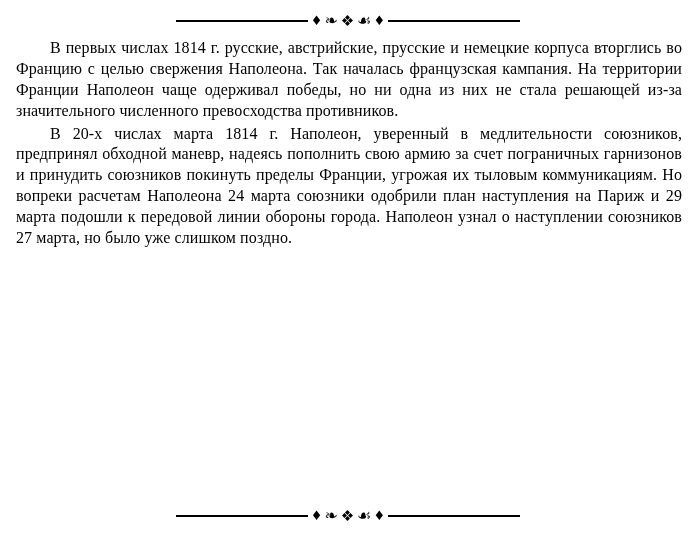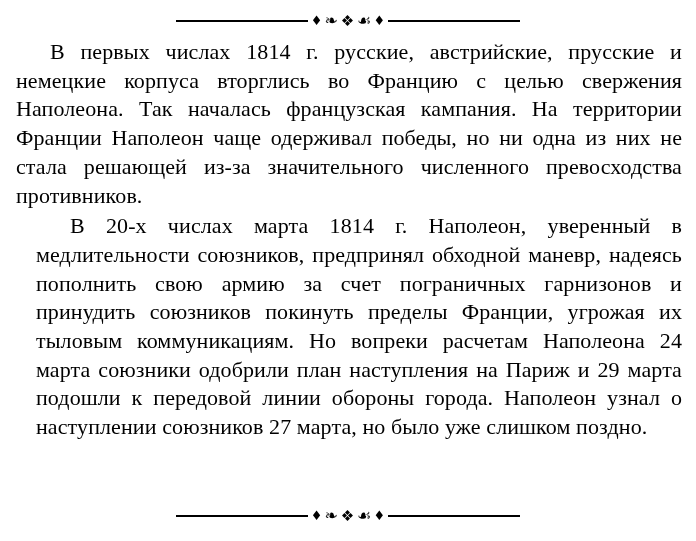--- a/index.html
+++ b/index.html
@@ -72,27 +72,27 @@
   
   .body-text {
     flex: 1 1 auto;
     padding: 0 14px 0 16px;
     box-sizing: border-box;
   }
   .body-text p {
     margin: 0 0 2px 0;
     text-indent: 34px;
     text-align: justify;
-    font-size: 22px;
+    font-size: 16px;
     line-height: 1.305;
     letter-spacing: 0.1px;
     -webkit-font-smoothing: antialiased;
     hyphens: manual;
   }
-  .body-text p:last-child { margin-bottom: 0; margin-left: 20px; }
+  .body-text p:last-child { margin-bottom: 0; }
 </style>
 </head>
 <body>
 
 <div class="page">
 
   <div class="ornament top">
     <div class="orn-rule left"></div>
     <div class="orn-center">
       <span class="orn-dot">♦</span>

